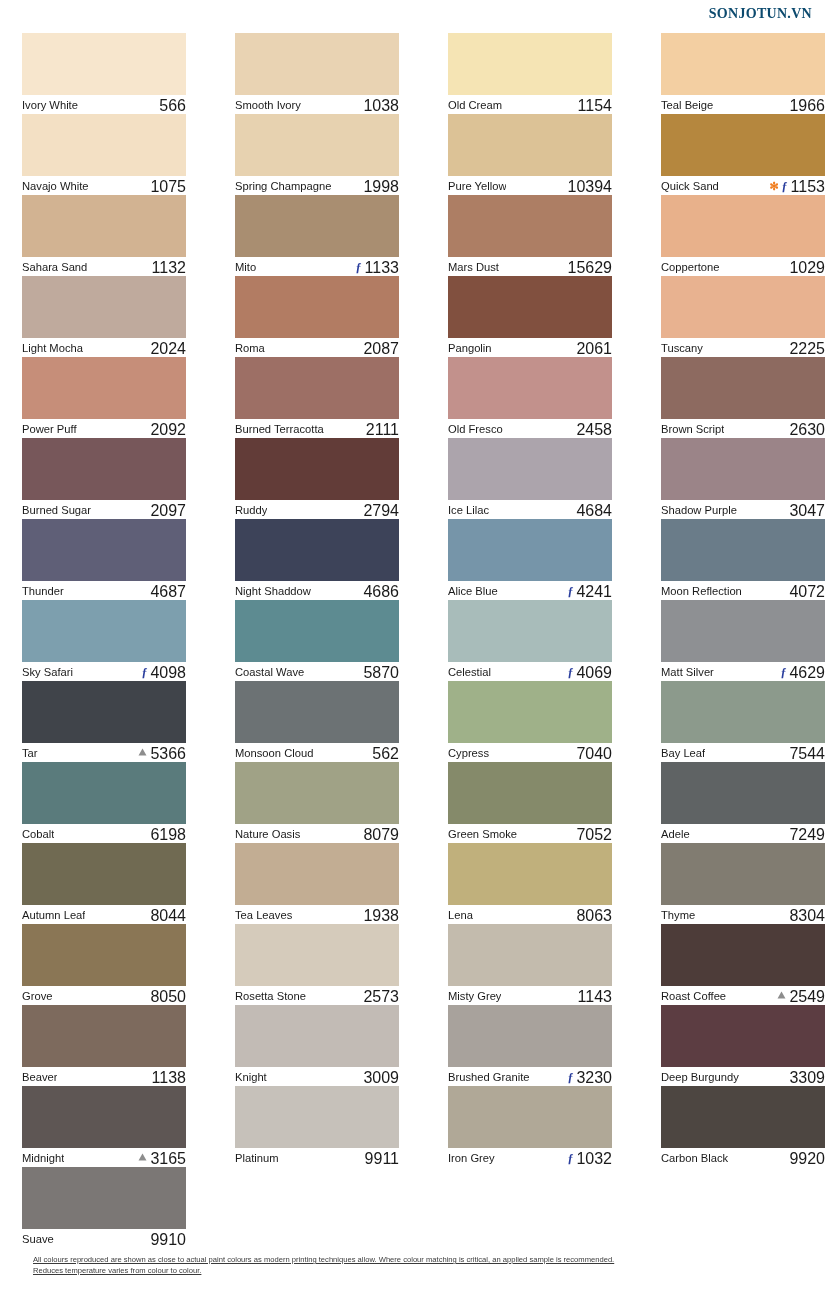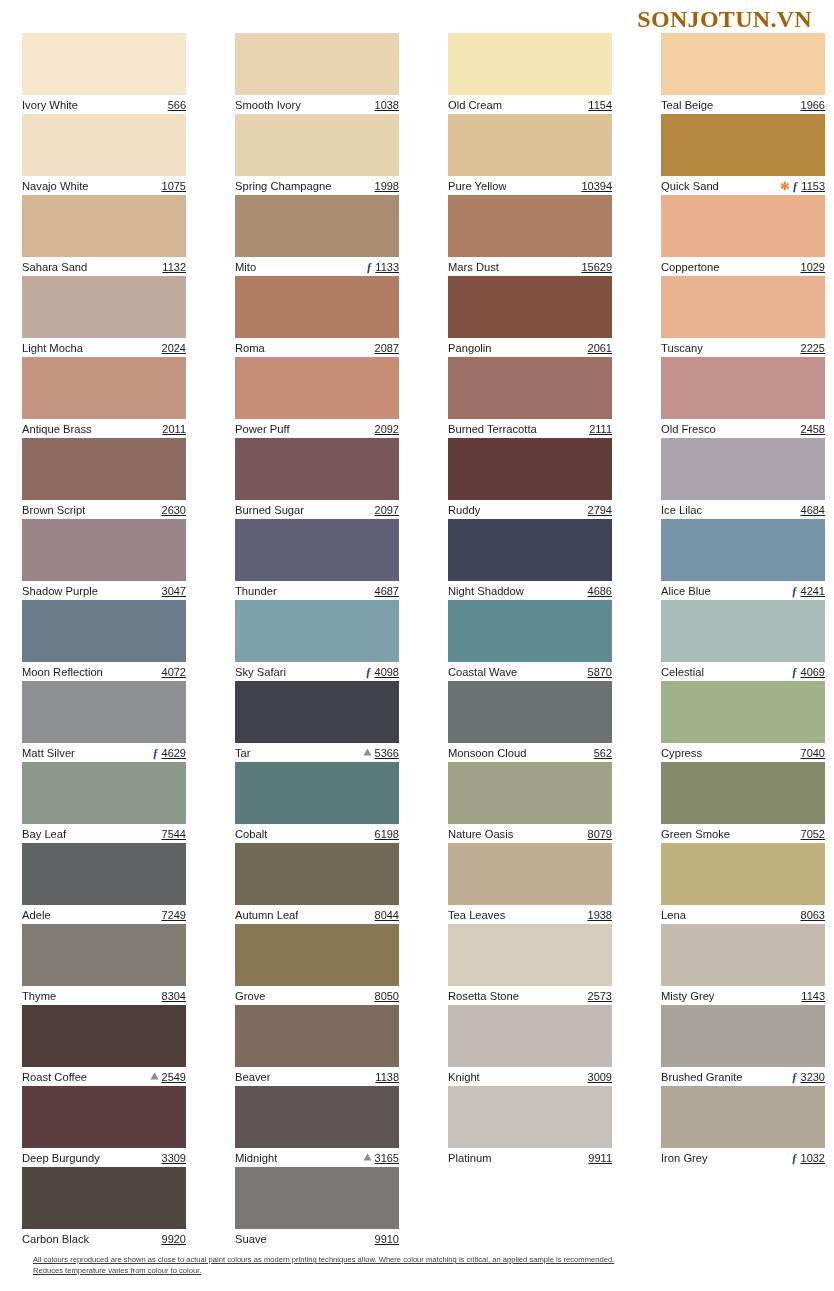--- a/index.html
+++ b/index.html
@@ -11,23 +11,23 @@
     width: 834px; height: 1291px;
     font-family: "Liberation Sans", sans-serif;
     position: relative;
     overflow: hidden;
   }
   #logo {
     position: absolute;
     top: 6px; right: 22px;
     font-family: "Liberation Serif", serif;
     font-weight: bold;
-    font-size: 24px;
+    font-size: 14px;
     letter-spacing: 0.3px;
-    color: #a16207;
+    color: #0c4a6e;
     white-space: nowrap;
   }
   #grid {
     position: absolute;
     top: 33px; left: 22px;
     width: 790px;
     display: grid;
     grid-template-columns: repeat(4, 164px);
     column-gap: 49px;
     row-gap: 0px;
@@ -57,23 +57,22 @@
   .cname {
     overflow: hidden;
     text-overflow: ellipsis;
   }
   .cright {
     display: flex;
     align-items: center;
     gap: 3px;
   }
   .ccode {
-    font-size: 11px;
+    font-size: 16px;
     color: #1a1a1a;
-    text-decoration: underline;
   }
   .ico {
     display: inline-block;
     line-height: 1;
     position: relative;
     top: 0px;
   }
   .ico-star {
     color: #f07c1c;
     font-size: 11px;
@@ -244,29 +243,20 @@
     <div class="cell">
       <div class="swatch" style="background: rgb(232, 178, 144);"></div>
       <div class="caption">
         <span class="cname">Tuscany</span>
         <span class="cright">
           <span class="ccode">2225</span>
         </span>
       </div>
     </div>
     <div class="cell">
-      <div class="swatch" style="background: rgb(196, 149, 128);"></div>
-      <div class="caption">
-        <span class="cname">Antique Brass</span>
-        <span class="cright">
-          <span class="ccode">2011</span>
-        </span>
-      </div>
-    </div>
-    <div class="cell">
       <div class="swatch" style="background: rgb(198, 142, 121);"></div>
       <div class="caption">
         <span class="cname">Power Puff</span>
         <span class="cright">
           <span class="ccode">2092</span>
         </span>
       </div>
     </div>
     <div class="cell">
       <div class="swatch" style="background: rgb(157, 111, 101);"></div>

